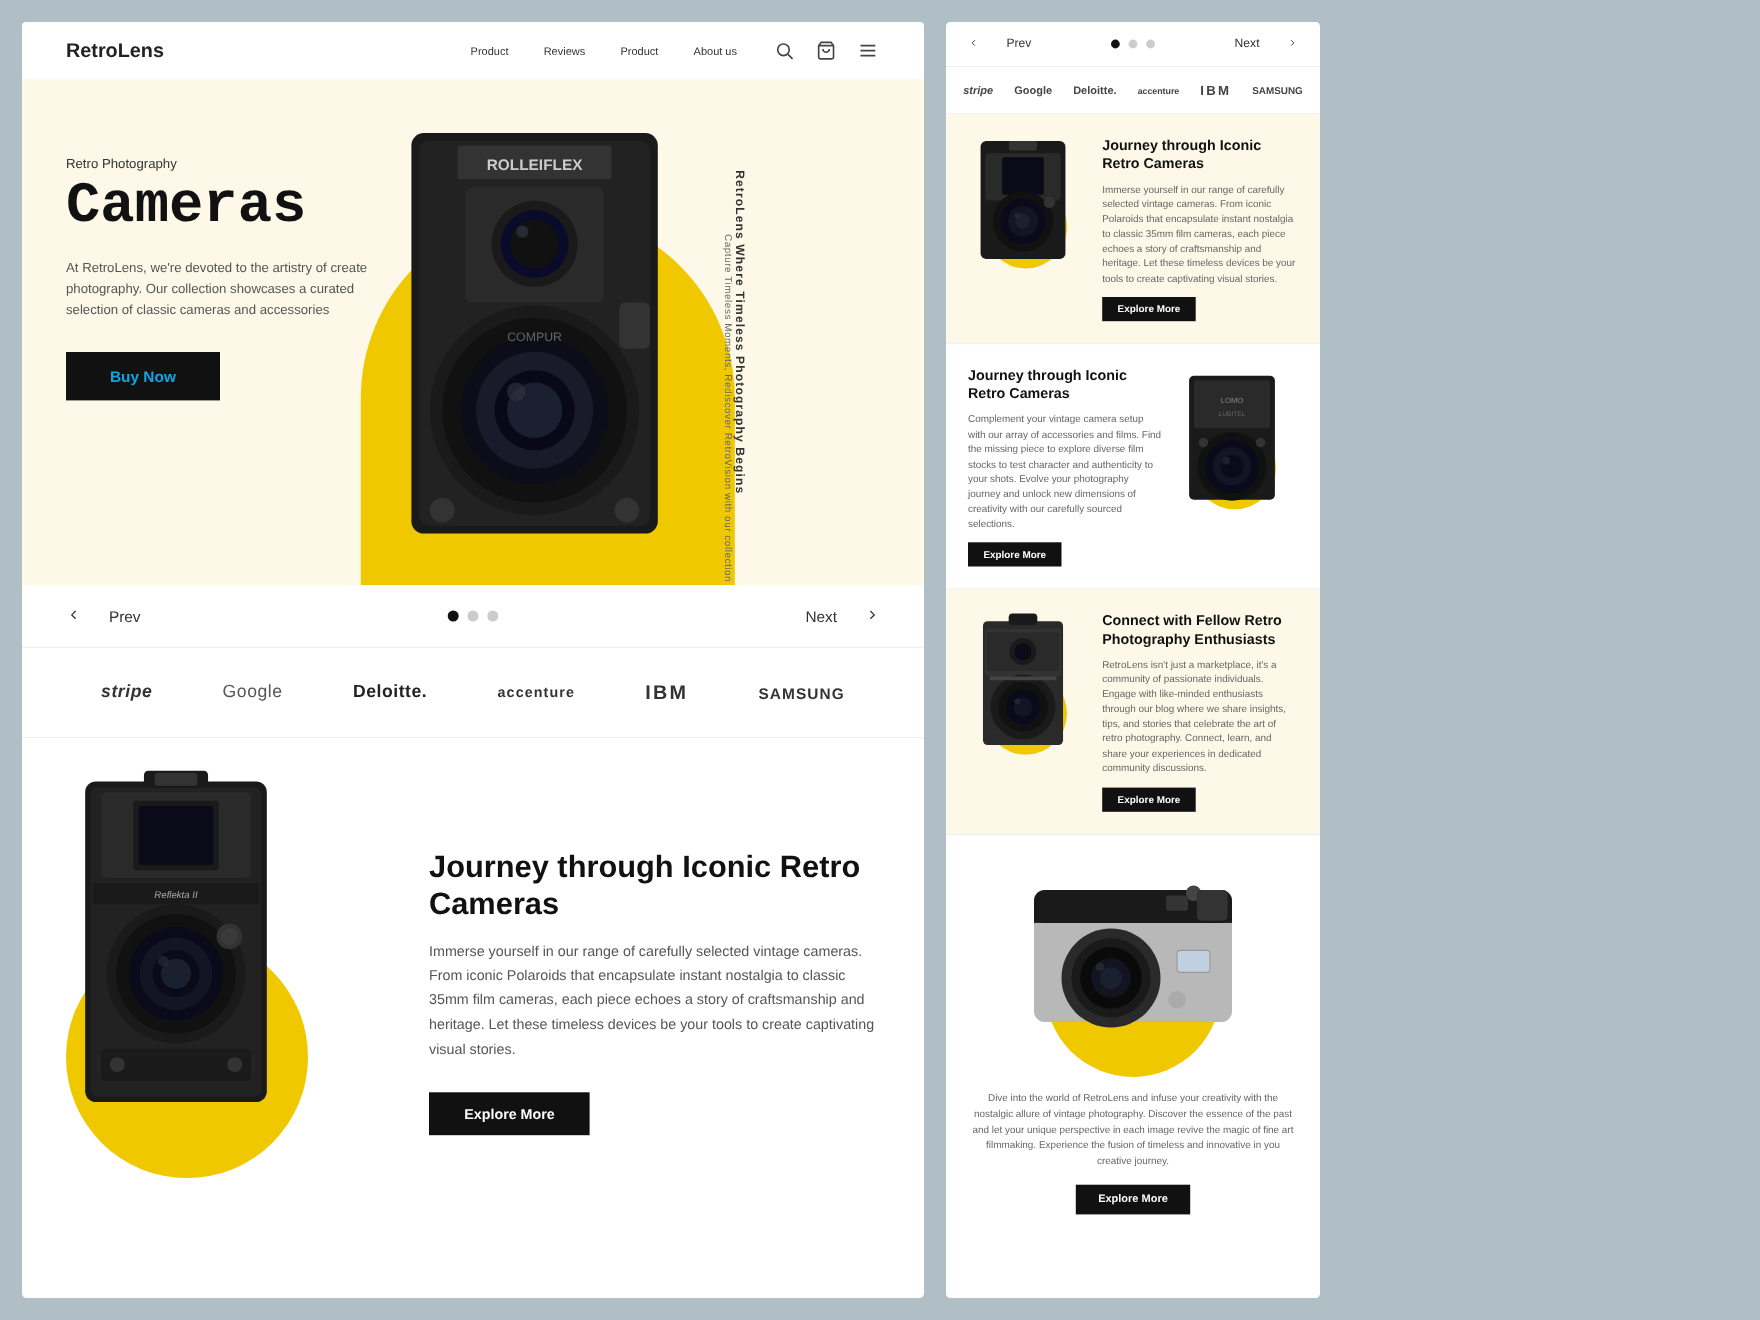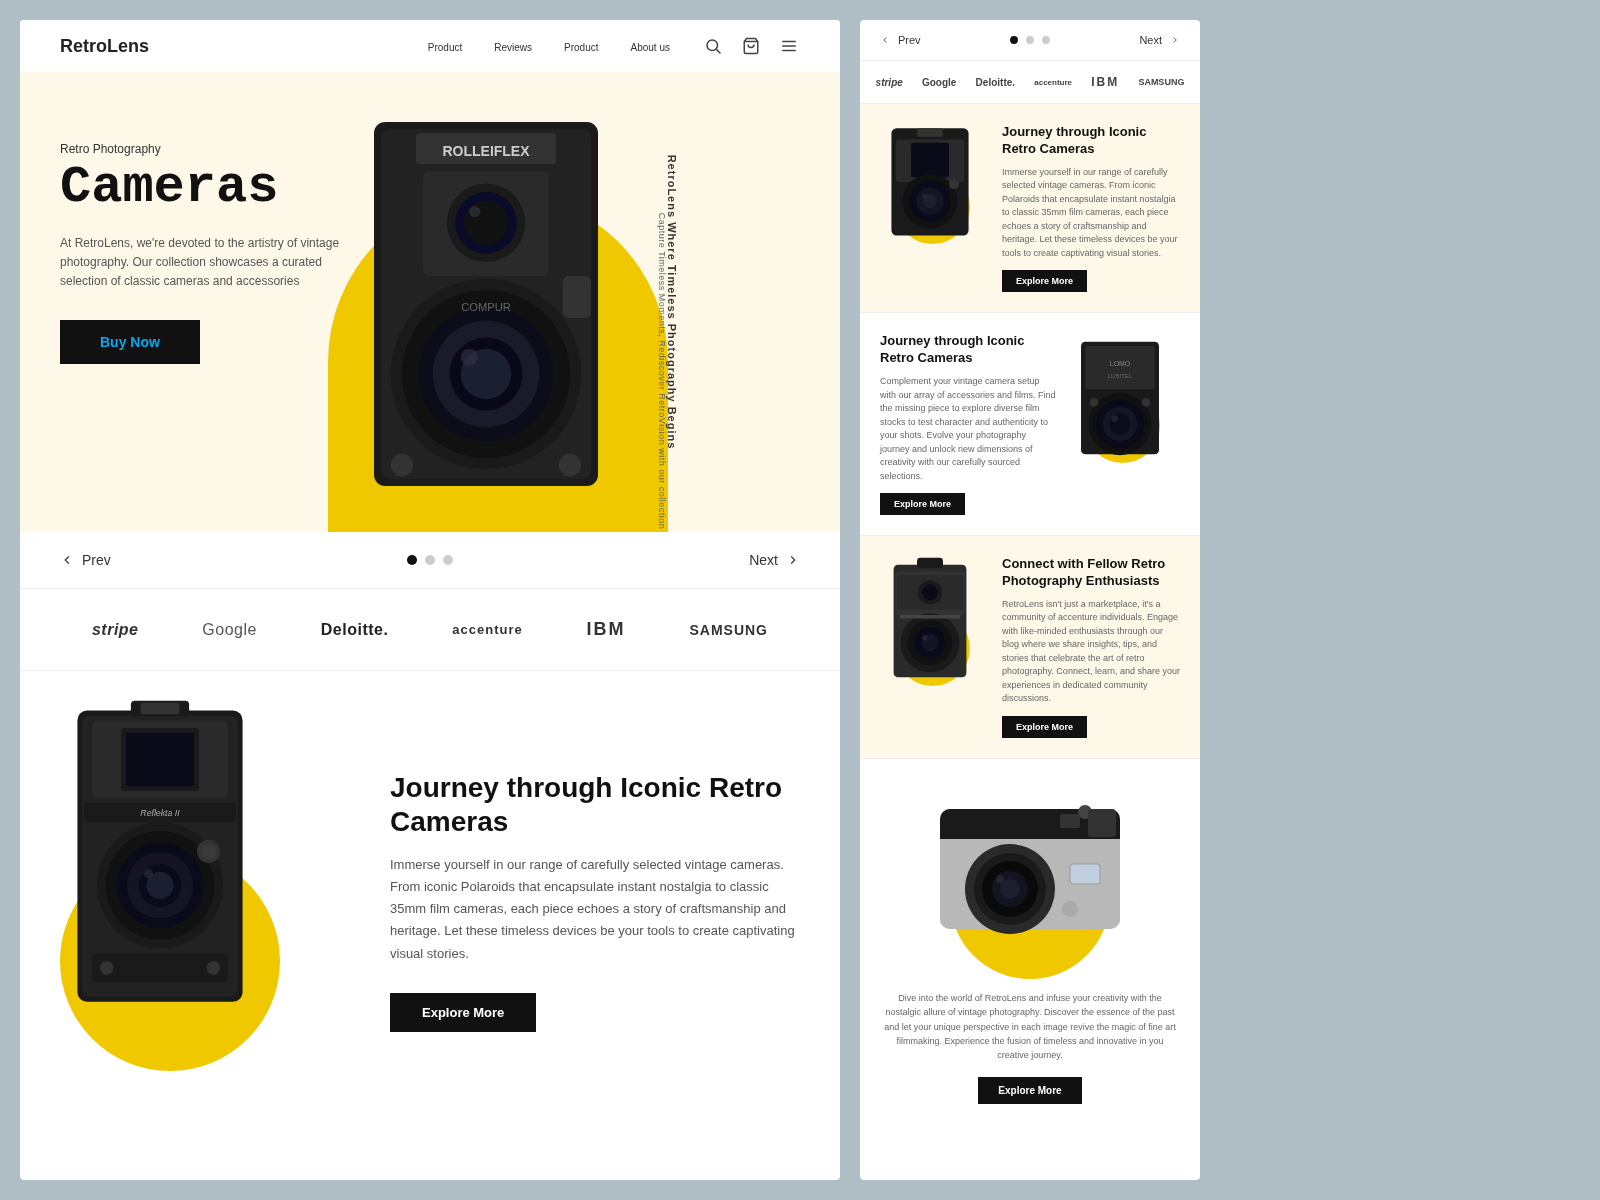--- a/index.html
+++ b/index.html
@@ -156,22 +156,22 @@
     
     .pagination {
       display: flex;
       align-items: center;
       justify-content: space-between;
       padding: 20px 40px;
       border-bottom: 1px solid #eee;
     }
     .pag-btn {
       display: flex;
-      align-items: center;
-      gap: 8px;
+      align-items: flex-start;
+      gap: 25px;
       font-size: 14px;
       color: #333;
       cursor: pointer;
       background: none;
       border: none;
     }
     .pag-dots {
       display: flex;
       gap: 8px;
     }
@@ -420,21 +420,21 @@
             <line x1="3" y1="18" x2="21" y2="18"></line>
           </svg>
       </div>
     </div>
   </nav>
 
   <div class="hero">
     <div class="hero-content">
       <div class="hero-subtitle">Retro Photography</div>
       <div class="hero-title">Cameras</div>
-      <p class="hero-desc">At RetroLens, we're devoted to the artistry of vintage photography. Our collection showcases a curated selection of classic cameras and accessories</p>
+      <p class="hero-desc">At RetroLens, we're devoted to the artistry of create photography. Our collection showcases a curated selection of classic cameras and accessories</p>
       <button class="btn-buy">Buy Now</button>
     </div>
 
     <div class="hero-circle"></div>
 
     <div class="hero-camera">
       <svg viewBox="0 0 200 320" class="cam-draw" xmlns="http://www.w3.org/2000/svg">
 
         <rect x="20" y="30" width="160" height="260" rx="8" fill="#1a1a1a"></rect>
         <rect x="25" y="35" width="150" height="250" rx="6" fill="#222"></rect>
@@ -638,21 +638,21 @@
         <circle cx="50" cy="100" r="10" fill="#141425"></circle>
         <circle cx="44" cy="94" r="3" fill="#334" opacity="0.5"></circle>
         <rect x="12" y="22" width="76" height="40" rx="2" fill="#2a2a2a"></rect>
         <circle cx="50" cy="42" r="14" fill="#1a1a1a"></circle>
         <circle cx="50" cy="42" r="9" fill="#0a0a18"></circle>
         <rect x="15" y="68" width="70" height="4" rx="1" fill="#444"></rect>
       </svg>
     </div>
     <div class="right-card-content">
       <div class="right-card-title">Connect with Fellow Retro Photography Enthusiasts</div>
-      <div class="right-card-desc">RetroLens isn't just a marketplace, it's a community of accenture individuals. Engage with like-minded enthusiasts through our blog where we share insights, tips, and stories that celebrate the art of retro photography. Connect, learn, and share your experiences in dedicated community discussions.</div>
+      <div class="right-card-desc">RetroLens isn't just a marketplace, it's a community of passionate individuals. Engage with like-minded enthusiasts through our blog where we share insights, tips, and stories that celebrate the art of retro photography. Connect, learn, and share your experiences in dedicated community discussions.</div>
       <button class="btn-explore-sm">Explore More</button>
     </div>
   </div>
 
   <div class="right-bottom">
     <div class="right-bottom-cam-wrap">
       <div class="right-bottom-cam-circle"></div>
       <svg viewBox="0 0 200 180" width="200" height="180" style="position:relative;z-index:2;margin:0 auto;display:block;" xmlns="http://www.w3.org/2000/svg">
 
         <rect x="10" y="30" width="180" height="120" rx="10" fill="#c8c8c8"></rect>

